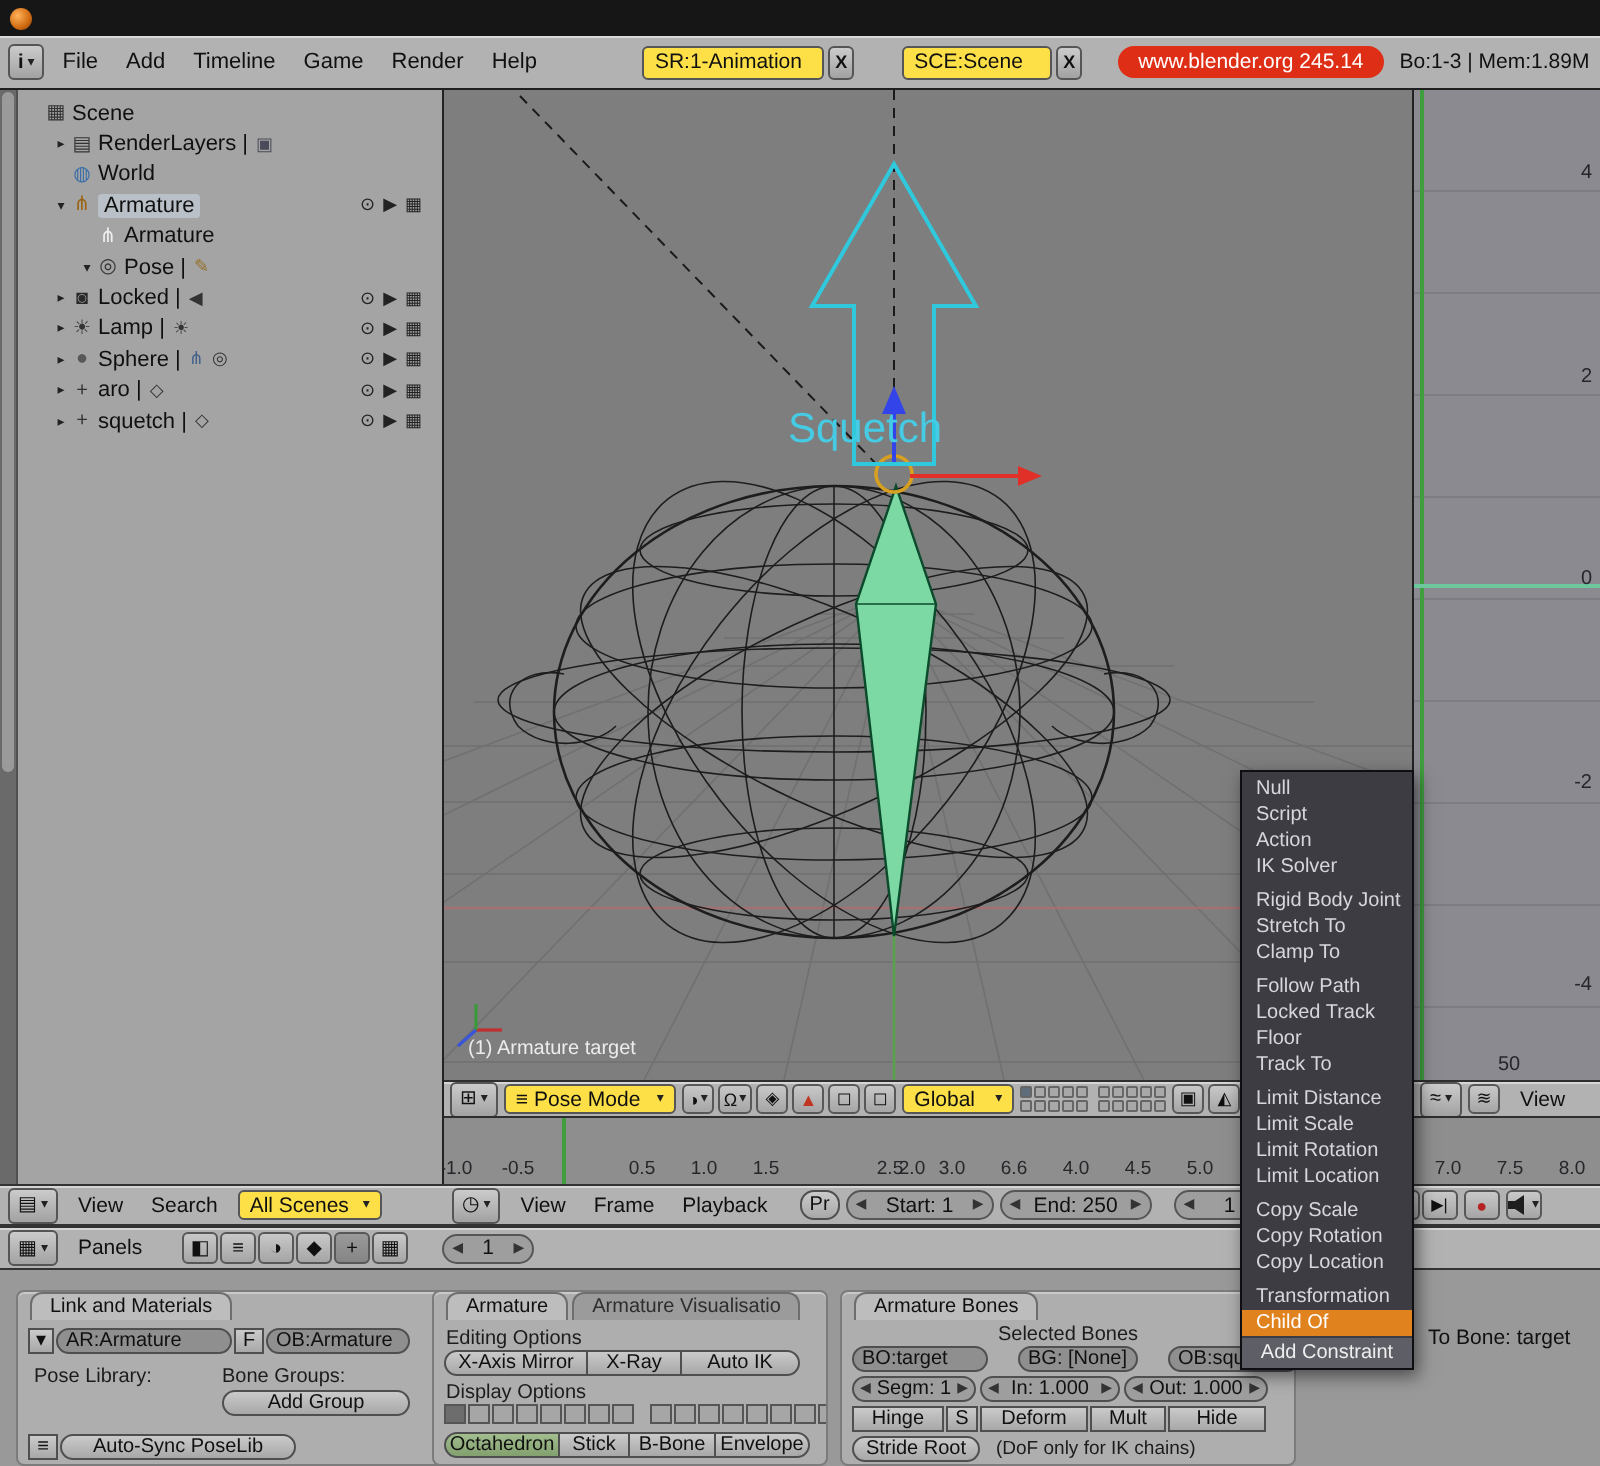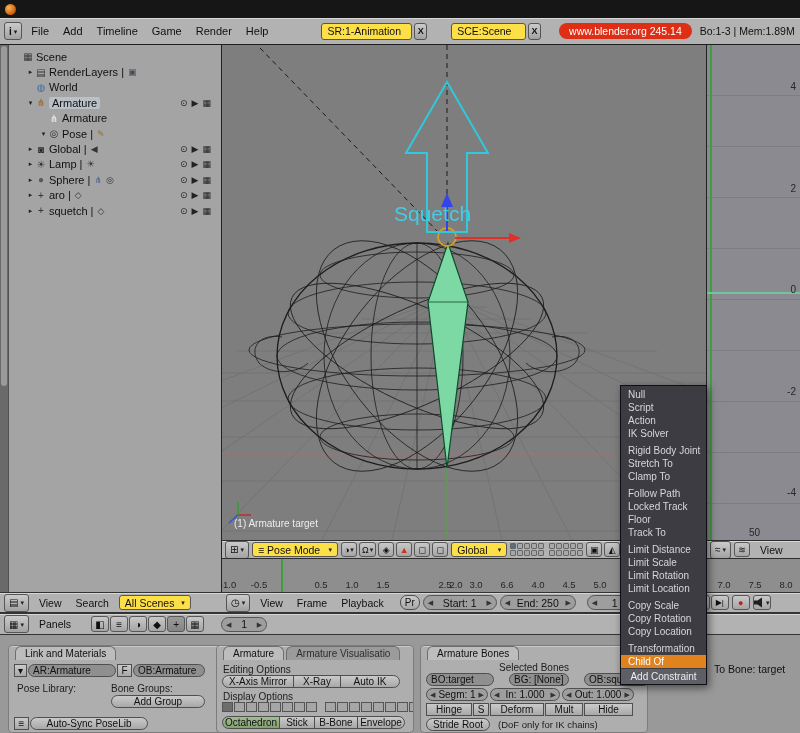--- a/index.html
+++ b/index.html
@@ -159,21 +159,21 @@
       </div>
       <div class="otl-row" style="padding-left: 30px;">
         <span class="otl-arrow">▾</span>
         <span class="otl-icon">◎</span>
         <span class="otl-lbl lbl">Pose |</span>
         <span class="otl-suffix" style="color: rgb(150, 112, 42);">✎</span>
       </div>
       <div class="otl-row" style="padding-left: 17px;">
         <span class="otl-arrow">▸</span>
         <span class="otl-icon" style="color: rgb(42, 42, 42);">◙</span>
-        <span class="otl-lbl lbl">Global |</span>
+        <span class="otl-lbl lbl">Locked |</span>
         <span class="otl-suffix">◀</span>
         <span class="otl-toggles">
           <span>⊙</span>
           <span>▶</span>
           <span>▦</span>
         </span>
       </div>
       <div class="otl-row" style="padding-left: 17px;">
         <span class="otl-arrow">▸</span>
         <span class="otl-icon">☀</span>

